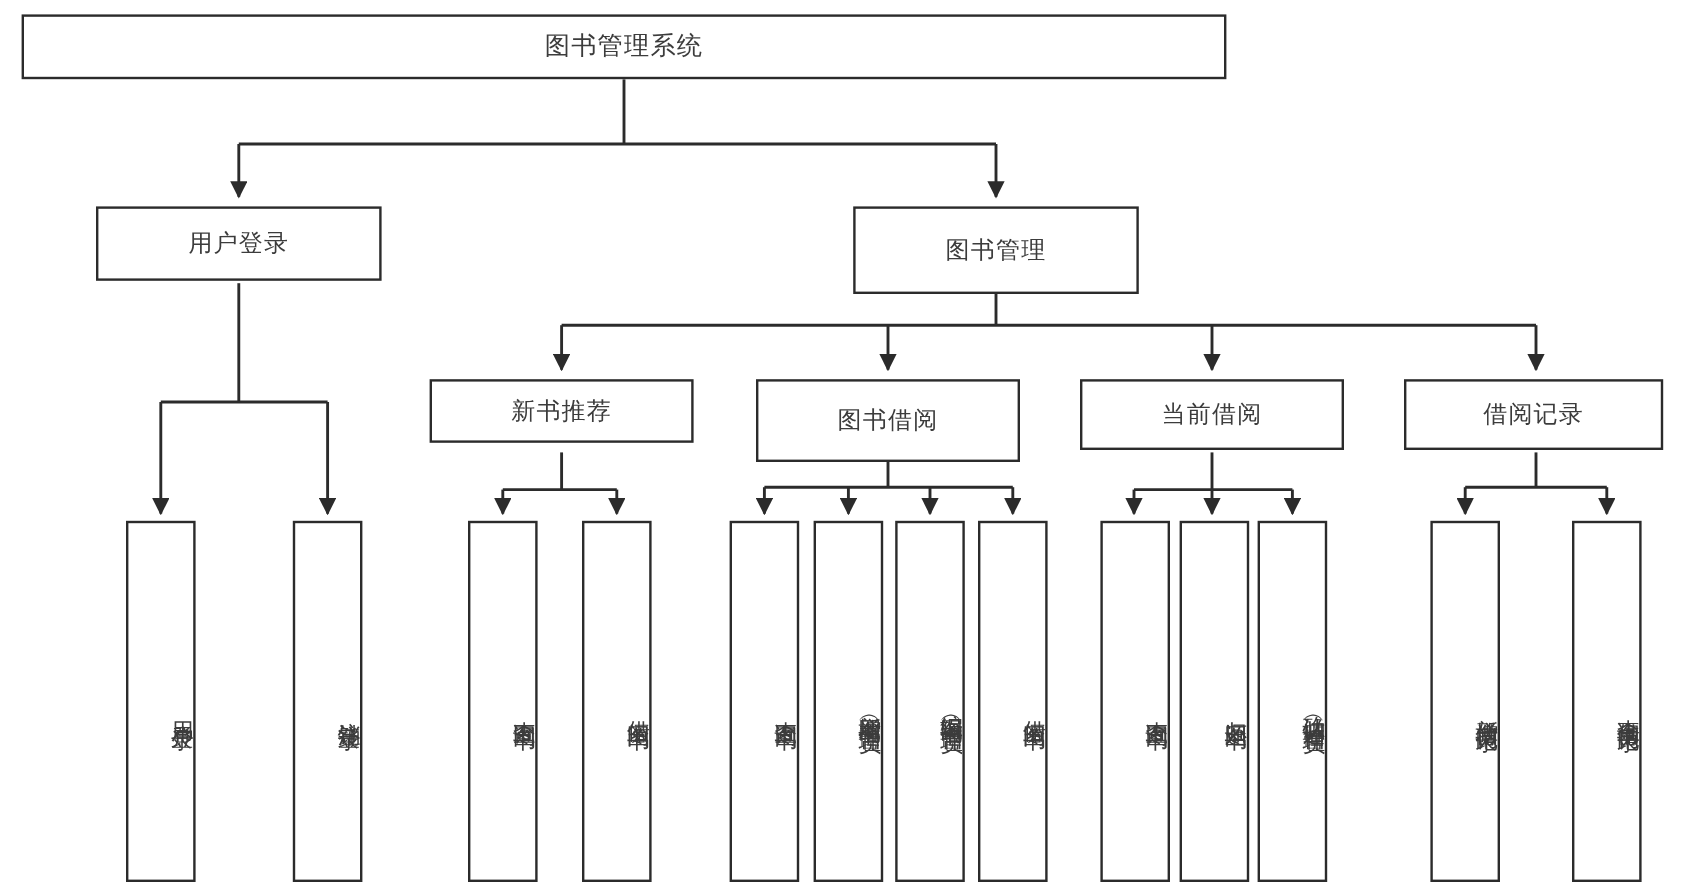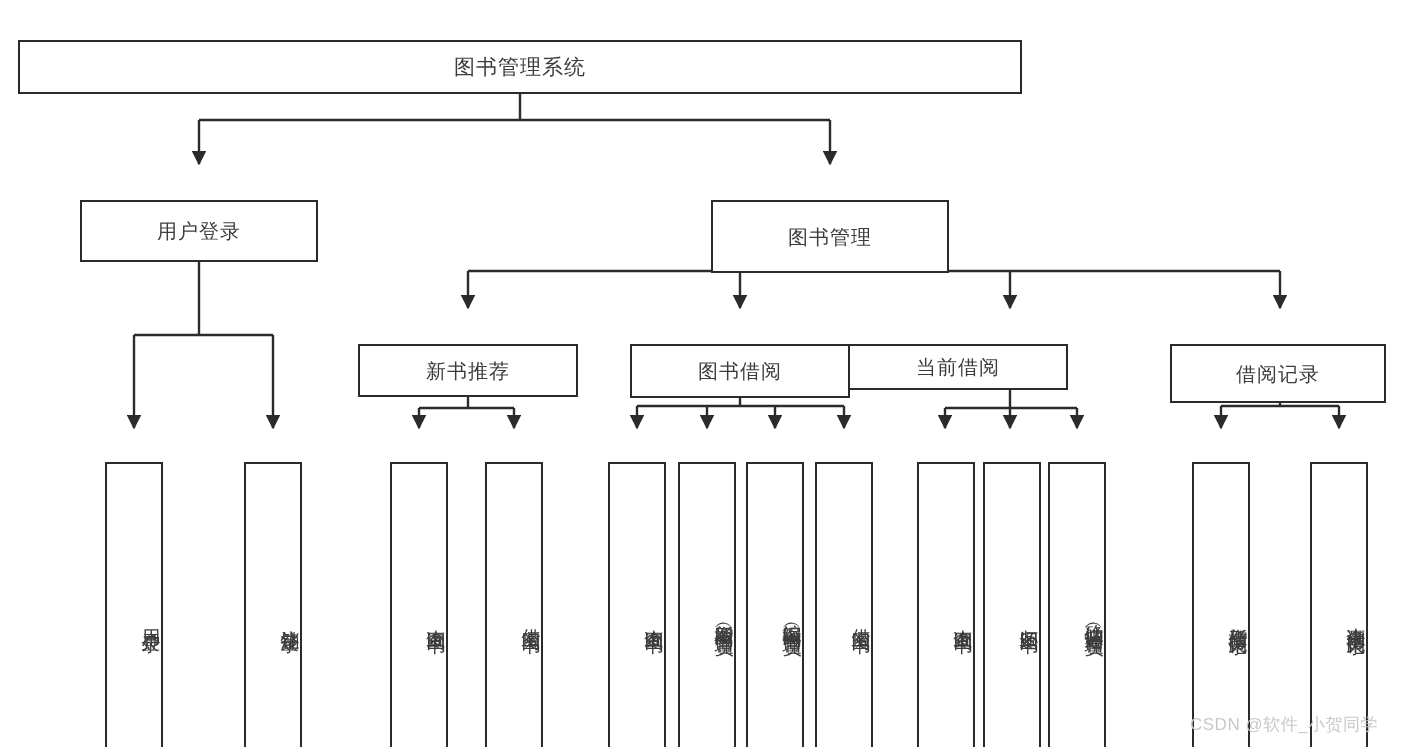--- a/index.html
+++ b/index.html
@@ -23,21 +23,20 @@
   }
   .node {
     position: absolute;
     background: #ffffff;
     border: 2px solid #2b2b2b;
     display: flex;
     align-items: center;
     justify-content: center;
     color: #3c3c3c;
     text-align: right;
-    margin-top: 28px;
   }
   .node-h {
     font-size: 20px;
     letter-spacing: 1px;
     line-height: 1.2;
     white-space: nowrap;
   }
   .node-root { font-size: 21px; }
   .node-leaf {
     font-size: 19px;
@@ -116,37 +115,36 @@
       <path d="M 1339 406 L 1339 428" marker-end="url(#arrow)"></path>
     </g>
   </svg>
 
   <div class="node node-h node-root" style="left:18px; top:12px; width:1004px; height:54px;">图书管理系统</div>
 
   <div class="node node-h" style="left:80px; top:172px; width:238px; height:62px;">用户登录</div>
   <div class="node node-h" style="left:711px; top:172px; width:238px; height:73px;">图书管理</div>
 
   <div class="node node-h" style="left:358px; top:316px; width:220px; height:53px;">新书推荐</div>
-  <div class="node node-h" style="left:630px; top:316px; width:220px; height:54px;">图书借阅</div>
-  <div class="node node-h" style="left:848px; top:316px; width:220px; height:46px;">当前借阅</div>
+  <div class="node node-h" style="left:630px; top:316px; width:220px; height:69px;">图书借阅</div>
+  <div class="node node-h" style="left:900px; top:316px; width:220px; height:59px;">当前借阅</div>
   <div class="node node-h" style="left:1170px; top:316px; width:216px; height:59px;">借阅记录</div>
 
   <div class="node node-leaf" style="left:105px; top:434px; width:58px; height:301px;">用户登录</div>
   <div class="node node-leaf" style="left:244px; top:434px; width:58px; height:301px;">注销登录</div>
 
   <div class="node node-leaf" style="left:390px; top:434px; width:58px; height:301px;">查询图书</div>
   <div class="node node-leaf" style="left:485px; top:434px; width:58px; height:301px;">借阅图书</div>
 
   <div class="node node-leaf" style="left:608px; top:434px; width:58px; height:301px;">查询图书</div>
   <div class="node node-leaf" style="left:678px; top:434px; width:58px; height:301px;">新增图书（管理员）</div>
   <div class="node node-leaf" style="left:746px; top:434px; width:58px; height:301px;">编辑图书（管理员）</div>
   <div class="node node-leaf" style="left:815px; top:434px; width:58px; height:301px;">借阅图书</div>
 
   <div class="node node-leaf" style="left:917px; top:434px; width:58px; height:301px;">查询图书</div>
   <div class="node node-leaf" style="left:983px; top:434px; width:58px; height:301px;">归还图书</div>
   <div class="node node-leaf" style="left:1048px; top:434px; width:58px; height:301px;">确认归还（管理员）</div>
 
   <div class="node node-leaf" style="left:1192px; top:434px; width:58px; height:301px;">新增借阅记录</div>
   <div class="node node-leaf" style="left:1310px; top:434px; width:58px; height:301px;">查询借阅记录</div>
 
-  <div class="watermark" style="left:1190px; top:713px;">CSDN @软件_小贺同学</div>
 
 </div>
 
 </body></html>

